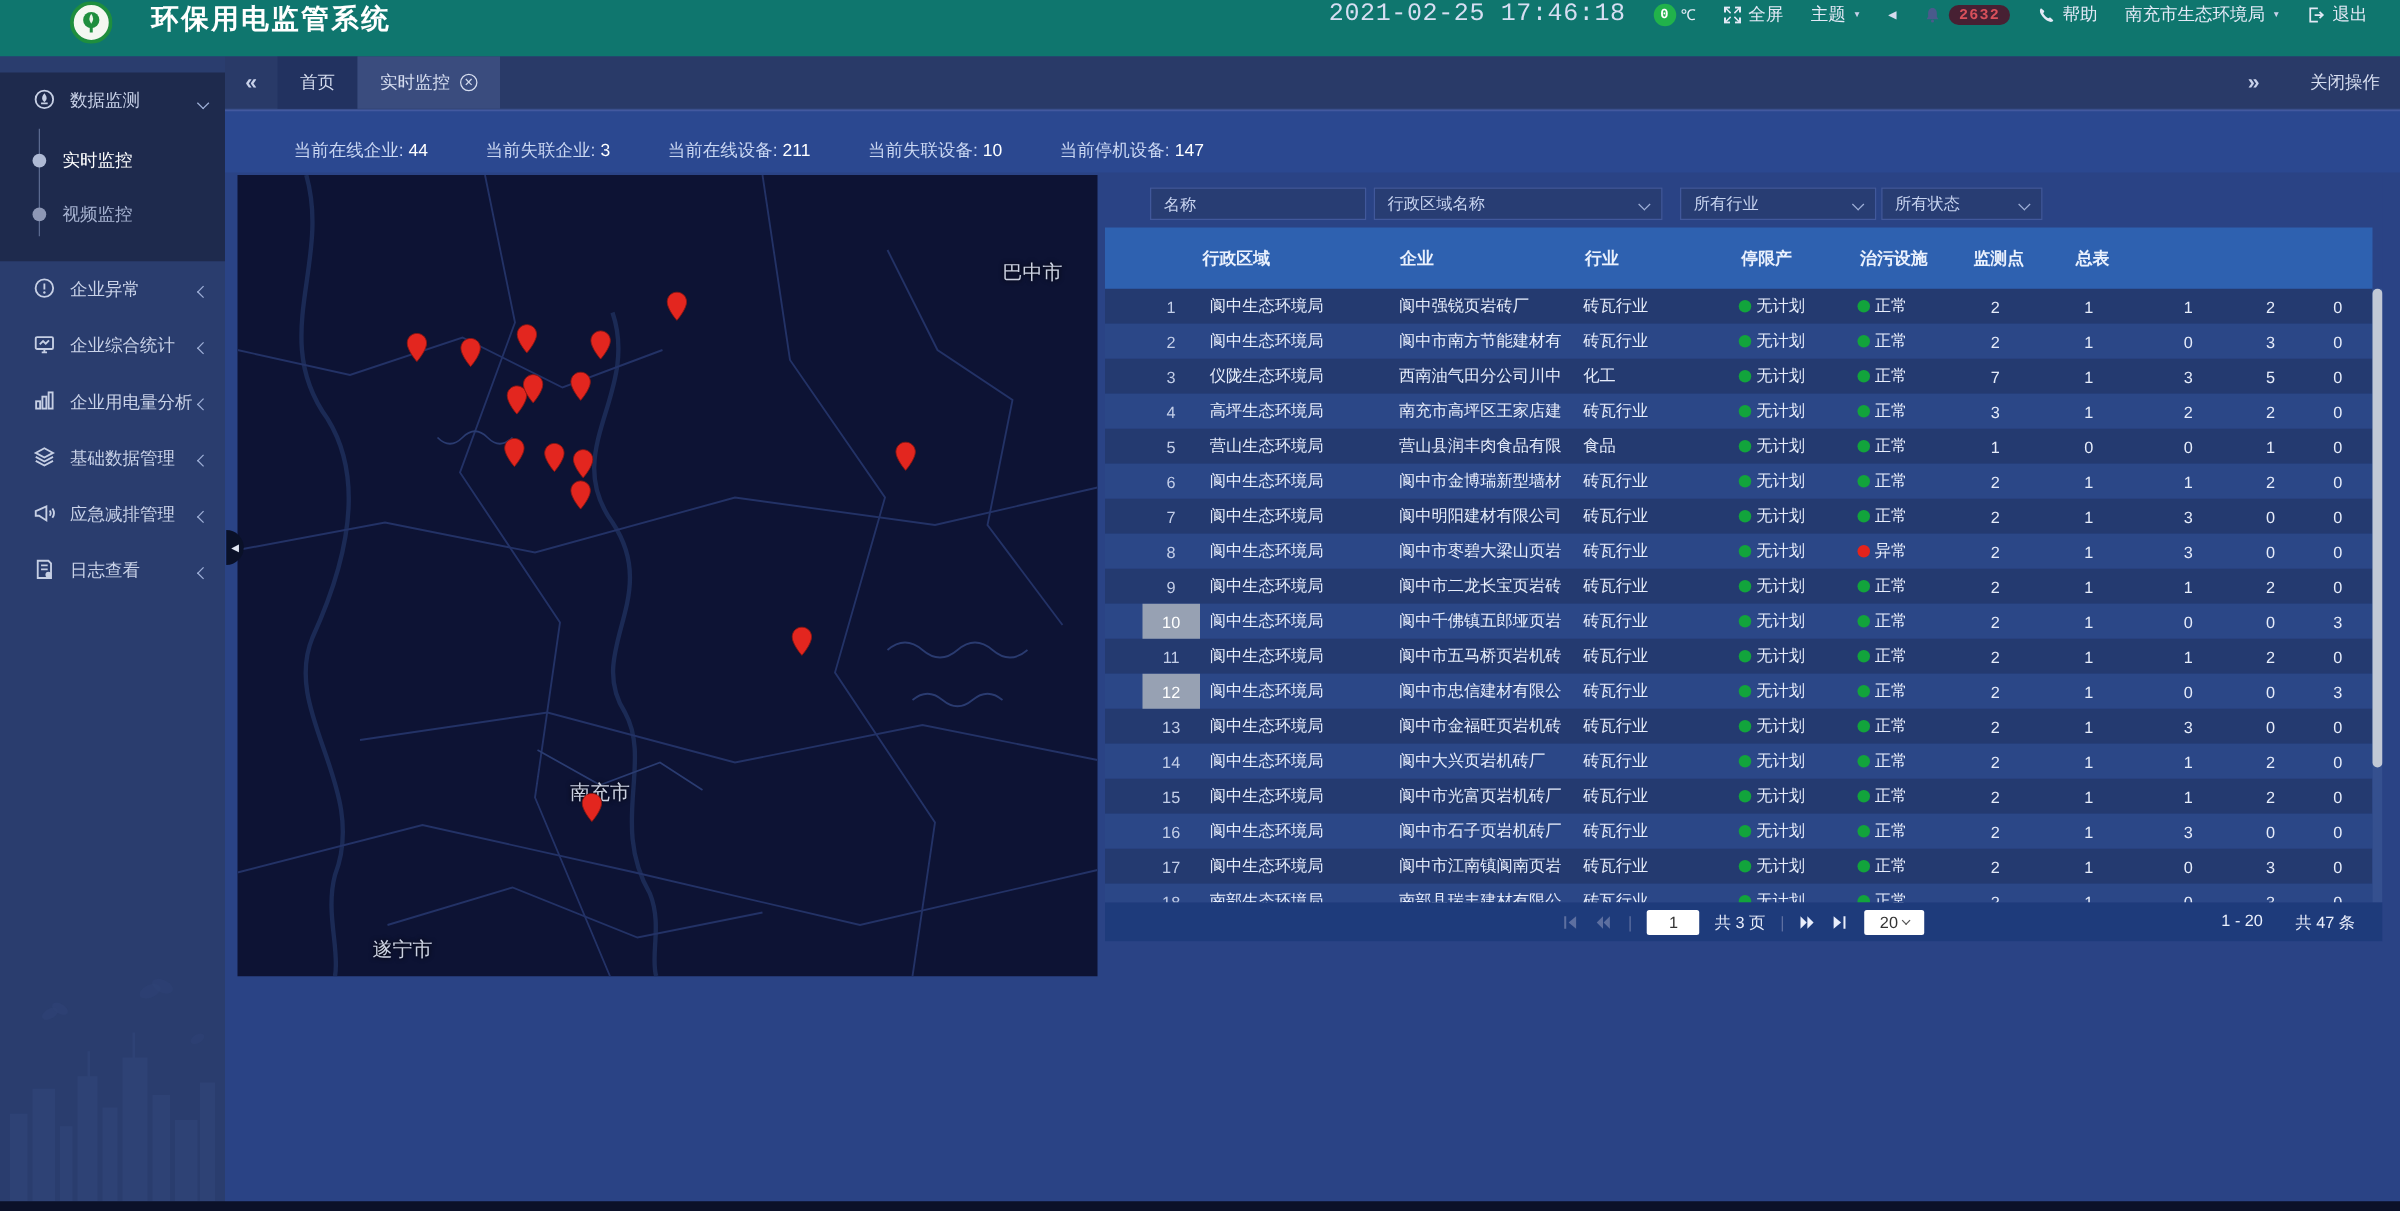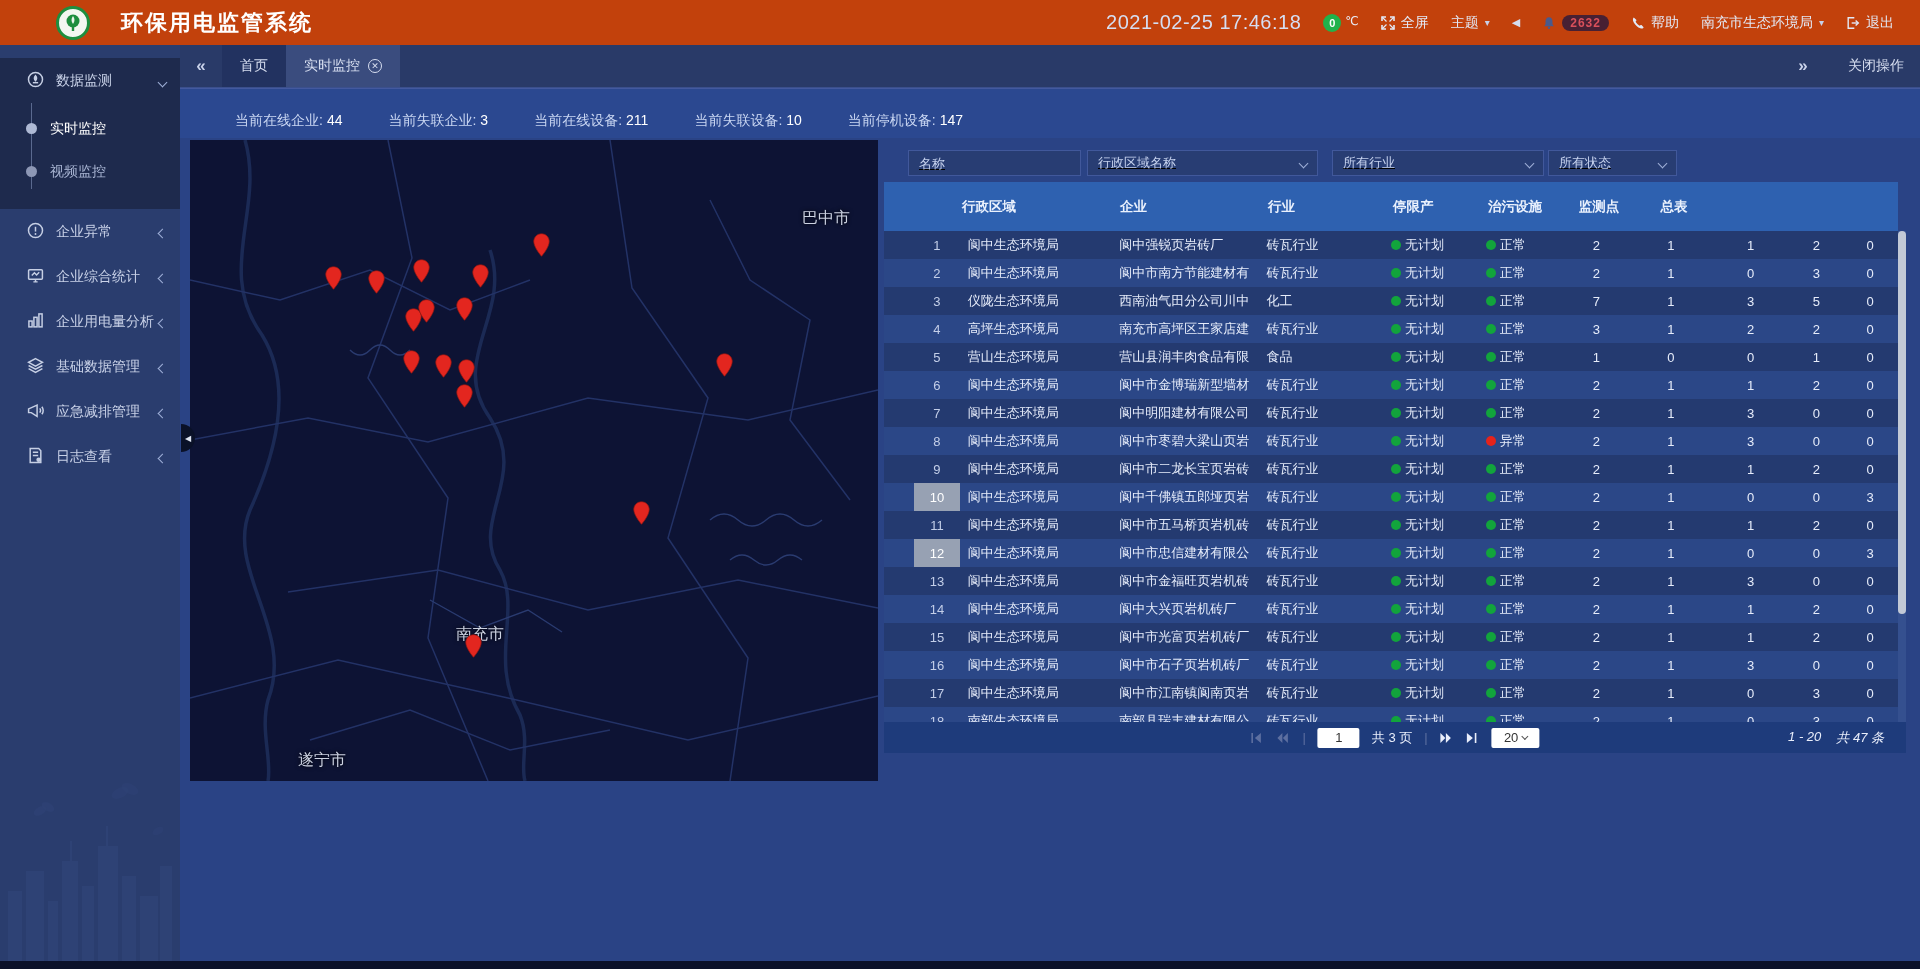--- a/index.html
+++ b/index.html
@@ -1,21 +1,21 @@
 <!DOCTYPE html>
 <html><head>
 <meta charset="utf-8">
 <style>
   * { margin:0; padding:0; box-sizing:border-box; }
   html,body { width:1920px; height:969px; overflow:hidden; background:#2A4385;
     font-family:"Liberation Sans","DejaVu Sans",sans-serif; }
 
   
-  .header { position:absolute; left:0; top:0; width:1920px; height:45px; background:#c2410c;
-    display:flex; align-items:center; color:#E8EDF8; z-index:30; }
+  .header { position:absolute; left:0; top:0; width:1920px; height:45px; background:#0f766e;
+    display:flex; align-items:flex-start; color:#E8EDF8; z-index:30;font-family:Liberation Mono, monospace; }
   .logo-wrap { margin-left:55px; width:36px; height:36px; display:flex; align-items:center; justify-content:center; }
   .app-title { margin-left:30px; font-size:22px; font-weight:bold; letter-spacing:2px; color:#FFFFFF; }
   .header-right { margin-left:auto; display:flex; align-items:center; gap:22px; padding-right:26px; font-size:14px; }
   .hdr-time { color:#D6DEF2; font-size:20px; letter-spacing:.5px; }
   .temp-wrap { display:flex; align-items:flex-start; gap:4px; }
   .temp-circle { width:18px; height:18px; border-radius:50%; background:#21B24B; color:#fff;
     font-size:11px; display:flex; align-items:center; justify-content:center; font-weight:bold; }
   .temp-unit { font-size:12px; color:#E8EDF8; }
   .hdr-item { display:flex; align-items:center; gap:6px; cursor:pointer; color:#E3E9F6; }
   .caret { font-size:10px; color:#C7D1EA; }
@@ -68,30 +68,30 @@
 
   
   .map-panel { position:absolute; left:190px; top:140px; width:688px; height:641px; background:#0D1334;
     overflow:hidden; z-index:6; }
   .map-city { position:absolute; color:#CDD3E2; font-size:16px; text-shadow:0 0 4px #000; white-space:nowrap; }
   .map-pin { position:absolute; width:17px; height:24px; margin-left:-8px; margin-top:-24px; cursor:pointer; }
 
   
   .table-panel { position:absolute; left:884px; top:140px; width:1022px; height:613px; background:#2A4385;
     z-index:6; overflow:hidden; }
-  .filters { position:absolute; left:4px; top:10px; display:flex; padding-left:20px;text-decoration:underline; }
+  .filters { position:absolute; left:16px; top:10px; display:flex; padding-left:20px; }
   .f-box { height:26px; background:#283D73; border:1px solid #41589B; display:flex; align-items:center;
     padding:0 10px; font-size:13px; color:#C7D3EF; }
   .f-input { width:173px; margin-right:6px; }
   .f-input input { background:transparent; border:none; outline:none; color:#C7D3EF; font-size:13px; width:100%;
     font-family:inherit; }
   .f-input input::placeholder { color:#C7D3EF; opacity:1; }
   .f-select { justify-content:space-between; cursor:pointer; }
   .f-region { width:231px; margin-right:14px; }
-  .f-industry { width:212px; margin-right:4px; }
+  .f-industry { width:157px; margin-right:4px; }
   .f-status { width:129px; }
 
   .thead { position:absolute; left:0; top:42px; width:1014px; height:49px; background:#2E61B0;
     display:flex; padding-left:76px; color:#EAF1FD; font-weight:bold; font-size:13.5px; }
   .thead .hc { display:flex; align-items:center; }
   .hc-left { justify-content:flex-start; padding-left:2px; }
   .hc-center { justify-content:center; }
   .status-group { display:flex; flex-direction:column; }
   .sg-label { text-align:center; font-style:italic; padding-top:5px; font-size:13.5px; }
   .sg-cols { display:flex; flex:1; align-items:center; }
@@ -123,21 +123,21 @@
   .pager-center { position:absolute; left:50%; transform:translateX(-50%); display:flex; align-items:center; gap:12px; }
   .pg-btn { width:14px; height:12px; display:flex; align-items:center; cursor:pointer; }
   .pg-btn svg { width:12px; height:12px; display:block; }
   .pg-disabled { color:#5D6FA0; }
   .pg-sep { color:#5D6FA0; }
   .pg-input { width:42px; height:20px; background:#FFFFFF; border-radius:2px; border:none; text-align:center;
     color:#333; font-size:13px; font-family:inherit; }
   .pg-size { width:48px; height:20px; background:#FFFFFF; border-radius:2px; color:#333; display:flex;
     align-items:center; justify-content:center; gap:4px; cursor:pointer; font-size:13px; }
   .pg-size .chev { width:5px; height:5px; border-color:#555; margin-top:-3px; }
-  .pager-right { margin-left:auto; display:flex; gap:15px; padding-right:22px;font-style:italic; }
+  .pager-right { margin-left:auto; display:flex; gap:26px; padding-right:22px; }
 
   .bottom-strip { position:absolute; left:0; bottom:0; width:1920px; height:8px; background:#0B1129; z-index:50; }
 </style>
 </head>
 <body>
 
 <div class="header">
   <div class="logo-wrap">
     <svg width="34" height="34" viewBox="0 0 34 34">
       <circle cx="17" cy="17" r="15.5" fill="#F3F7F1"></circle>

